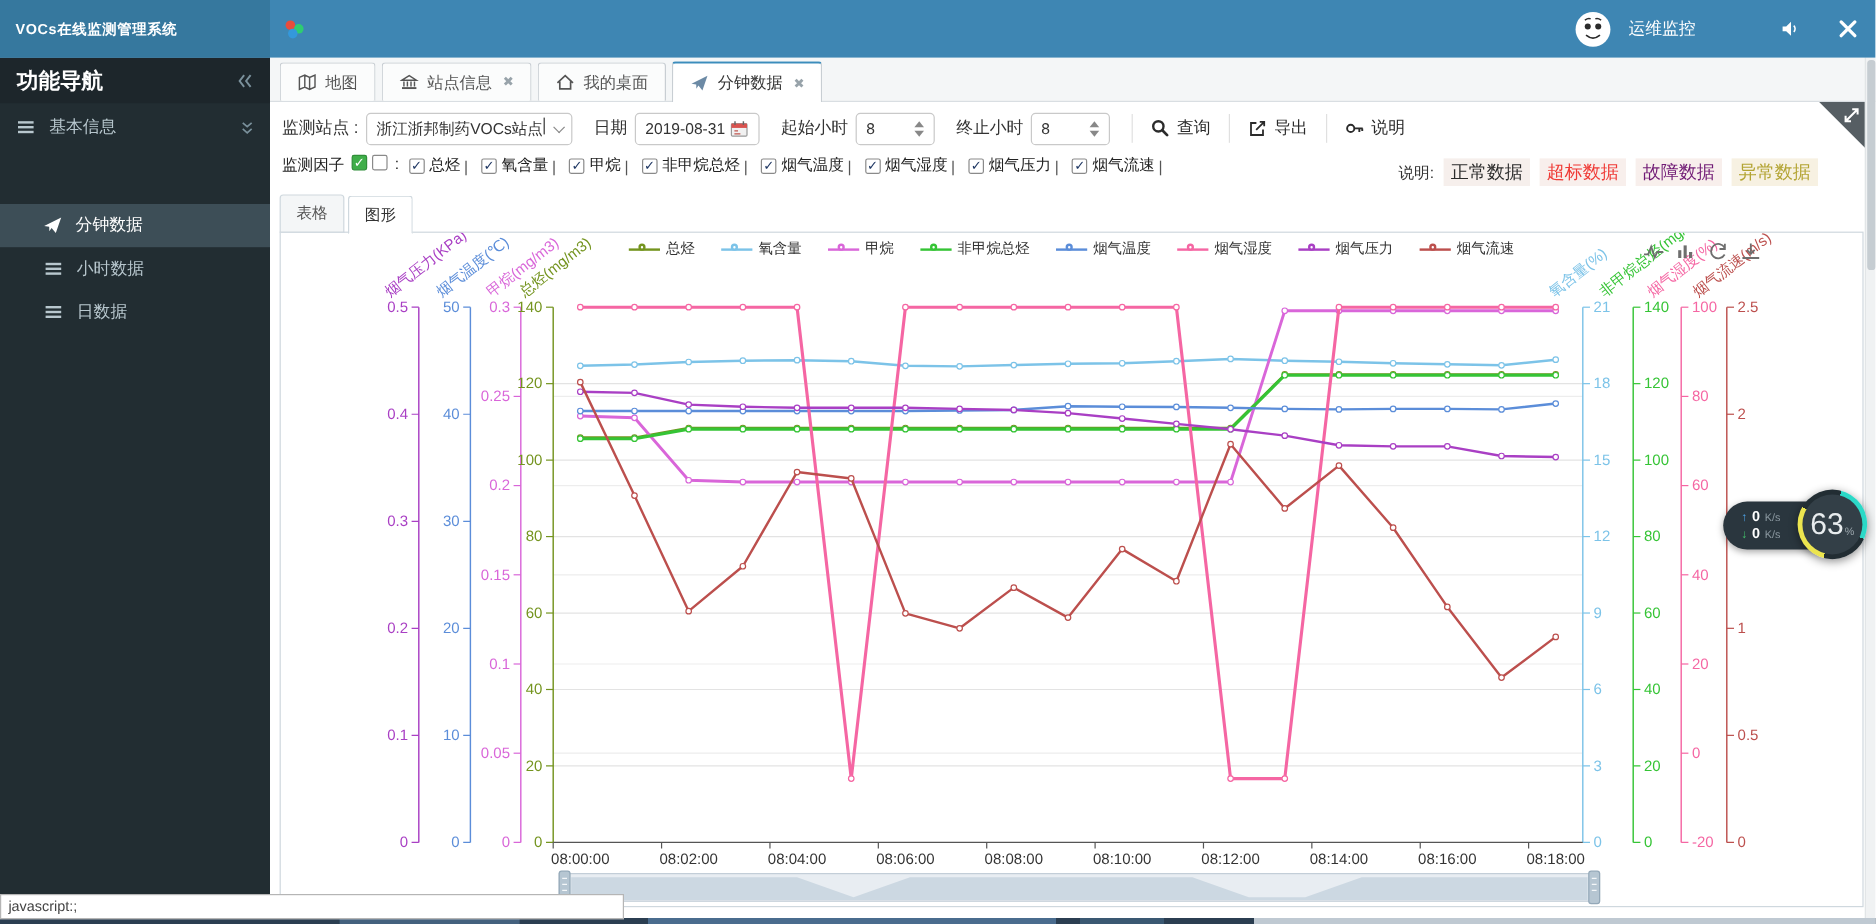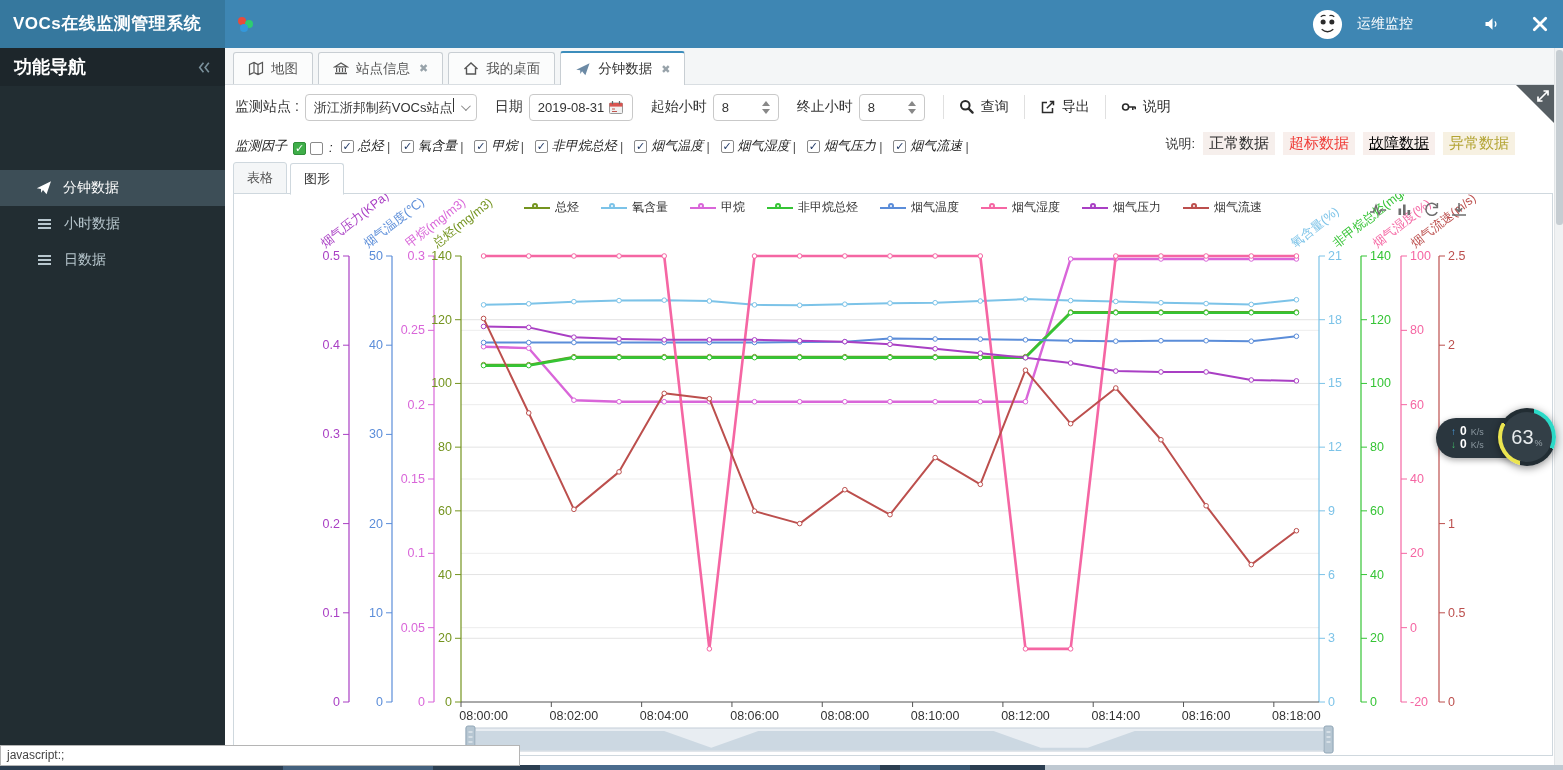--- a/index.html
+++ b/index.html
@@ -1,21 +1,21 @@
 <!DOCTYPE html>
 <html lang="zh"><head>
 <meta charset="utf-8">
 <style>
   * { margin:0; padding:0; box-sizing:border-box; }
   html,body { width:1563px; height:770px; overflow:hidden; font-family:"Liberation Sans","DejaVu Sans",sans-serif; background:#fff; position:relative; }
   svg text { font-family:"Liberation Sans","DejaVu Sans",sans-serif; }
 
   
   .topbar { position:absolute; left:0; top:0; width:1563px; height:48px; background:#3e86b3; z-index:30; }
-  .brand { position:absolute; left:0; top:0; width:225px; height:48px; background:#36789e; color:#fff; font-size:17px; font-weight:bold; line-height:48px; padding-left:13px; letter-spacing:.5px; }
+  .brand { position:absolute; left:0; top:0; width:225px; height:48px; background:#36789e; color:#fff; font-size:12px; font-weight:bold; line-height:48px; padding-left:13px; letter-spacing:.5px; }
   .apps-icon { position:absolute; left:237px; top:16px; width:18px; height:16px; }
   .apps-icon i { position:absolute; width:8px; height:8px; border-radius:50%; }
   .apps-icon i:nth-child(1){ left:1px; top:1px; background:#e74c3c; }
   .apps-icon i:nth-child(2){ left:8px; top:4px; background:#2ecc71; }
   .apps-icon i:nth-child(3){ left:3px; top:8px; background:#3498db; }
   .top-right { position:absolute; right:14px; top:0; height:48px; display:flex; align-items:center; gap:14px; color:#fff; }
   .avatar { width:31px; height:31px; }
   .user-label { font-size:14px; margin-right:56px; }
   .tb-icon { width:18px; height:16px; cursor:pointer; }
   .tb-close { margin-left:16px; }
@@ -47,21 +47,21 @@
   .cursor { display:inline-block; width:1px; height:14px; background:#333; margin-left:1px; }
   .sel-caret { width:7px; height:7px; border-right:1.7px solid #888; border-bottom:1.7px solid #888; transform:rotate(45deg) translateY(-2px); }
   .datebox { width:104px; justify-content:space-between; margin-right:18px; cursor:text; }
   .spin { width:66px; justify-content:space-between; margin-right:18px; }
   .spin-arrows { display:flex; flex-direction:column; gap:3px; cursor:pointer; }
   .spin-arrows .au { width:0; height:0; border-left:4px solid transparent; border-right:4px solid transparent; border-bottom:5px solid #888; }
   .spin-arrows .ad { width:0; height:0; border-left:4px solid transparent; border-right:4px solid transparent; border-top:5px solid #888; }
   .btn { display:inline-flex; align-items:center; gap:6px; padding:0 15px; height:24px; border-left:1px solid #e0e0e0; font-size:14px; color:#2b2b2b; cursor:pointer; white-space:nowrap; }
   .btn svg { width:16px; height:16px; }
 
-  .factor-row { position:absolute; left:10px; top:81px; height:26px; display:flex; align-items:flex-end; font-size:13px; color:#222; white-space:nowrap;font-style:italic; }
+  .factor-row { position:absolute; left:10px; top:81px; height:26px; display:flex; align-items:flex-start; font-size:13px; color:#222; white-space:nowrap; }
   .cb { width:13px; height:13px; border:1px solid #8a8a8a; border-radius:2px; background:#fff; display:inline-flex; align-items:center; justify-content:center; font-size:11px; font-weight:bold; color:#203864; margin-right:4px; cursor:pointer; }
   .cb.green { background:#3fae49; border-color:#2f8e38; color:#fff; }
   .factor-item { display:inline-flex; align-items:center; margin-right:4px; cursor:pointer; }
   .fsep { color:#555; margin:0 7px 0 3px; }
 
   .status-legend { position:absolute; right:48px; top:84px; display:flex; align-items:center; gap:8px; font-size:13px; color:#333; }
   .status-badge { font-size:15px; padding:2px 6px; }
 
   .view-tabs { position:absolute; left:8px; top:114px; display:flex; gap:3px; z-index:3; }
   .vtab { padding:6px 13px; font-size:13px; color:#555; background:#f4f6f7; border:1px solid #cfd8de; border-radius:3px 3px 0 0; cursor:pointer; }
@@ -96,21 +96,21 @@
   .sp-pill { position:absolute; left:0; top:1px; width:100px; height:40px; background:#2a363e; border-radius:20px; box-shadow:0 2px 6px rgba(0,0,0,.35); display:flex; flex-direction:column; justify-content:center; gap:2px; padding-left:15px; }
   .sp-row { display:flex; align-items:baseline; gap:4px; line-height:10px; }
   .sp-arrow-up { color:#4da3e8; font-size:10px; font-weight:bold; }
   .sp-arrow-down { color:#43c06a; font-size:10px; font-weight:bold; }
   .sp-val { color:#fff; font-size:12px; font-weight:bold; }
   .sp-unit { color:#8b98a0; font-size:9px; }
   .sp-circle { position:absolute; left:62px; top:-9px; width:58px; height:58px; border-radius:50%;
     background:conic-gradient(#222d33 0 15deg,#2bd9c7 15deg 115deg,#222d33 115deg 195deg,#ece54f 195deg 300deg,#222d33 300deg 360deg);
     box-shadow:0 2px 8px rgba(0,0,0,.45); }
   .sp-inner { position:absolute; inset:4px; border-radius:50%; background:#333f47; display:flex; align-items:center; justify-content:center; }
-  .sp-pct { color:#e8ecee; font-size:20px; font-style:normal; }
+  .sp-pct { color:#e8ecee; font-size:25px; font-style:normal; }
   .sp-sign { color:#9aa5ab; font-size:9px; font-style:normal; align-self:flex-end; margin:0 0 14px 1px; }
 </style>
 </head>
 <body>
 
 <header class="topbar">
   <div class="brand">VOCs在线监测管理系统</div>
   <span class="apps-icon">
       <i></i>
       <i></i>
@@ -136,20 +136,27 @@
 </header>
 
 <aside class="sidebar">
   <div class="side-header">
     <span>功能导航</span>
     <svg class="collapse" width="14" height="13" viewBox="0 0 13 12">
       <path d="M6 1.5 L2.5 6 L6 10.5 M11 1.5 L7.5 6 L11 10.5" stroke="#7a909b" stroke-width="1.5" fill="none"></path>
     </svg>
   </div>
 
+  <div class="sitem" style="top:38px">
+    <span class="i-bars"></span>
+    <span>基本信息</span>
+    <svg class="chev" width="12" height="13" viewBox="0 0 12 14">
+        <path d="M2 2.5 L6 6 L10 2.5 M2 8 L6 11.5 L10 8" stroke="currentColor" stroke-width="1.5" fill="none"></path>
+      </svg>
+  </div>
 
 
   <div class="sitem sub active" style="top:122px;height:36px">
     <svg class="icon16" viewBox="0 0 16 16">
         <path d="M0.8 8.3 L15 1.2 L10.5 14.2 L7 9.9 L5.1 12.7 L5 8.9 Z" fill="currentColor"></path>
       </svg>
     <span>分钟数据</span>
   </div>
   <div class="sitem sub" style="top:158px;height:36px">
     <span class="i-bars"></span>
@@ -298,21 +305,21 @@
         <span class="cb">✓</span>
         <span>烟气流速</span>
         <span class="fsep">|</span>
       </span>
   </div>
 
   <div class="status-legend">
     <span>说明:</span>
     <span class="status-badge" style="color: rgb(43, 43, 43); background: rgb(246, 239, 236);">正常数据</span>
     <span class="status-badge" style="color: rgb(239, 58, 53); background: rgb(248, 239, 236); text-align: right;">超标数据</span>
-    <span class="status-badge" style="color: #000000; background: rgb(248, 239, 236); text-decoration: underline;">故障数据</span>
+    <span class="status-badge" style="color: #701a75; background: rgb(248, 239, 236);">故障数据</span>
     <span class="status-badge" style="color: rgb(179, 164, 51); background: rgb(247, 241, 226); text-align: center;">异常数据</span>
   </div>
 
   <div class="view-tabs">
     <span class="vtab">表格</span>
     <span class="vtab active">图形</span>
   </div>
 
   <div class="chart-panel">
     <div class="chart-legend">

